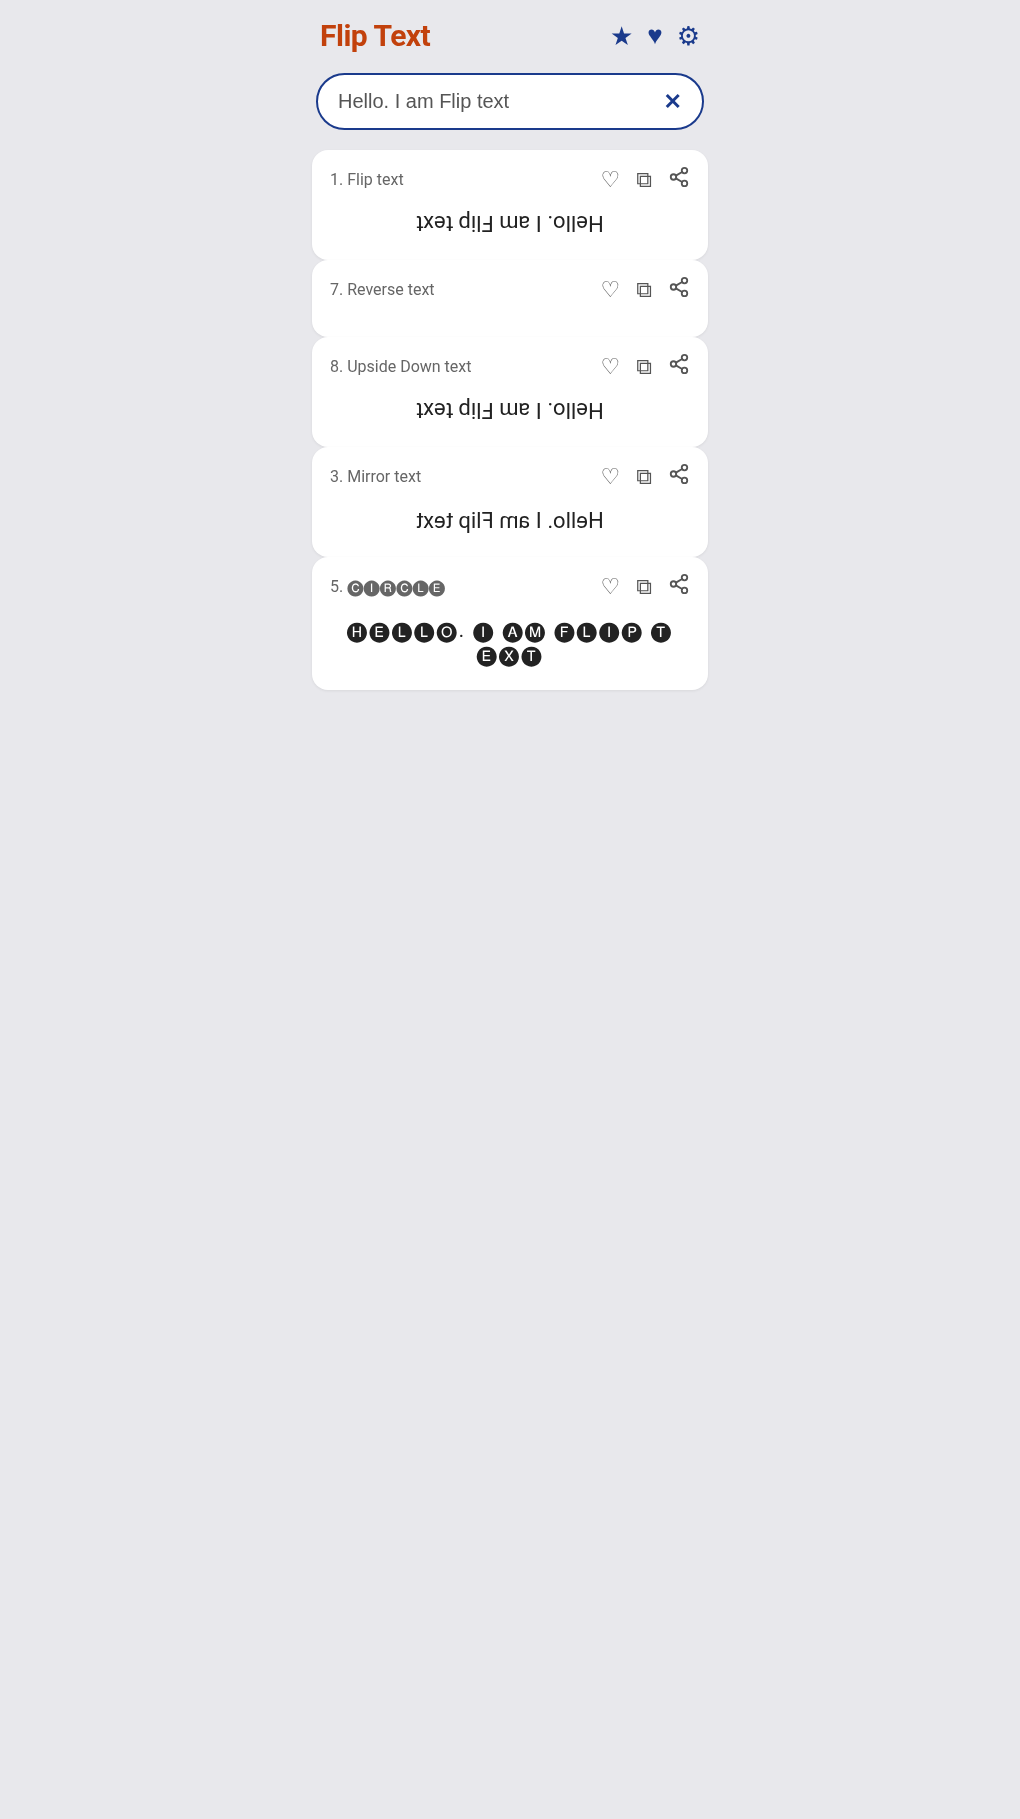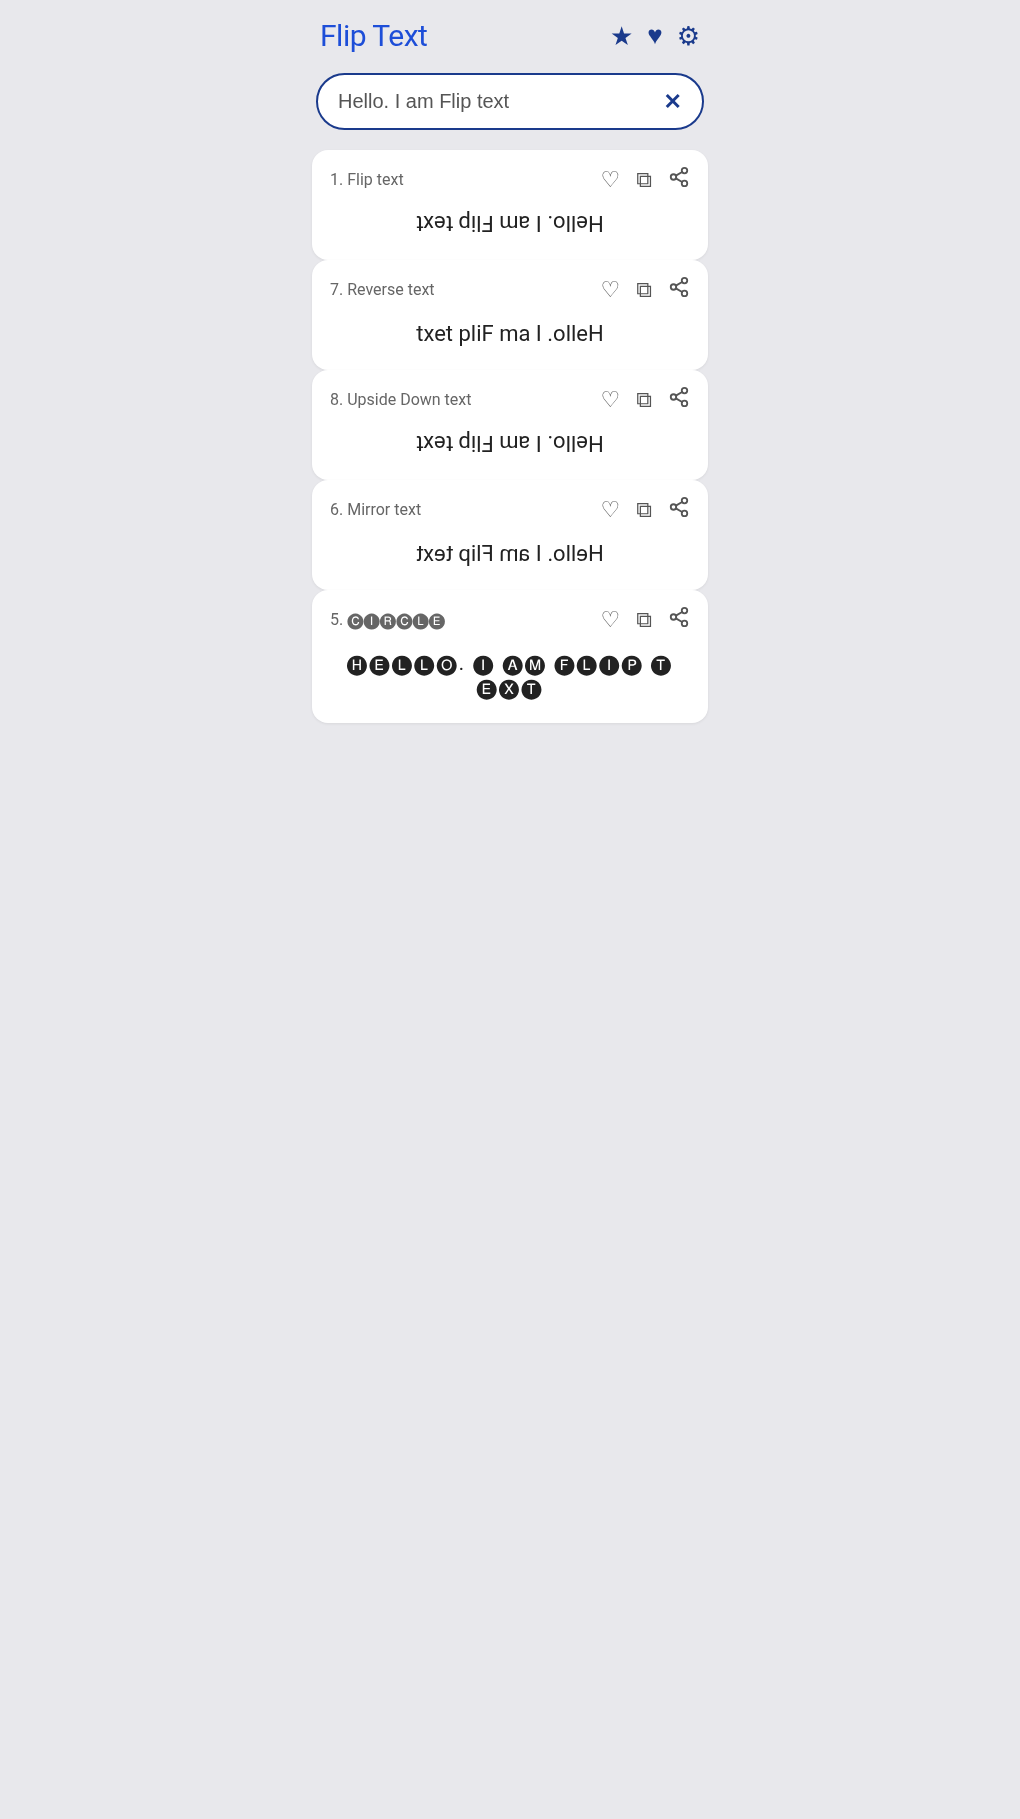--- a/index.html
+++ b/index.html
@@ -20,22 +20,22 @@
     .header {
       background-color: #e8e8ec;
       padding: 18px 20px 14px 20px;
       display: flex;
       align-items: center;
       justify-content: space-between;
     }
 
     .header-title {
       font-size: 30px;
-      font-weight: 400;
-      color: #1d4ed8;
+      font-weight: 700;
+      color: #c2410c;
       letter-spacing: -0.5px;
     }
 
     .header-icons {
       display: flex;
       gap: 14px;
       align-items: center;
     }
 
     .header-icon {
@@ -196,21 +196,20 @@
           <svg width="22" height="22" viewBox="0 0 24 24" fill="none" stroke="#555" stroke-width="2" stroke-linecap="round" stroke-linejoin="round">
             <circle cx="18" cy="5" r="3"></circle>
               <circle cx="6" cy="12" r="3"></circle>
               <circle cx="18" cy="19" r="3"></circle>
             <line x1="8.59" y1="13.51" x2="15.42" y2="17.49"></line>
               <line x1="15.41" y1="6.51" x2="8.59" y2="10.49"></line>
           </svg>
         </span>
       </div>
     </div>
-    <div class="card-content">txet pliF ma I .olleH</div>
   </div>
 
   <div class="card">
     <div class="card-header">
       <span class="card-title">8. Upside Down text</span>
       <div class="card-actions">
         <span class="action-icon">♡</span>
         <span class="action-icon">⧉</span>
         <span class="action-icon">
           <svg width="22" height="22" viewBox="0 0 24 24" fill="none" stroke="#555" stroke-width="2" stroke-linecap="round" stroke-linejoin="round">
@@ -223,21 +222,21 @@
         </span>
       </div>
     </div>
     <div class="card-content">
       <span class="upside-down-content">Hello. I am Flip text</span>
     </div>
   </div>
 
   <div class="card">
     <div class="card-header">
-      <span class="card-title">6. Mirror text</span>
+      <span class="card-title">3. Mirror text</span>
       <div class="card-actions">
         <span class="action-icon">♡</span>
         <span class="action-icon">⧉</span>
         <span class="action-icon">
           <svg width="22" height="22" viewBox="0 0 24 24" fill="none" stroke="#555" stroke-width="2" stroke-linecap="round" stroke-linejoin="round">
             <circle cx="18" cy="5" r="3"></circle>
               <circle cx="6" cy="12" r="3"></circle>
               <circle cx="18" cy="19" r="3"></circle>
             <line x1="8.59" y1="13.51" x2="15.42" y2="17.49"></line>
               <line x1="15.41" y1="6.51" x2="8.59" y2="10.49"></line>

